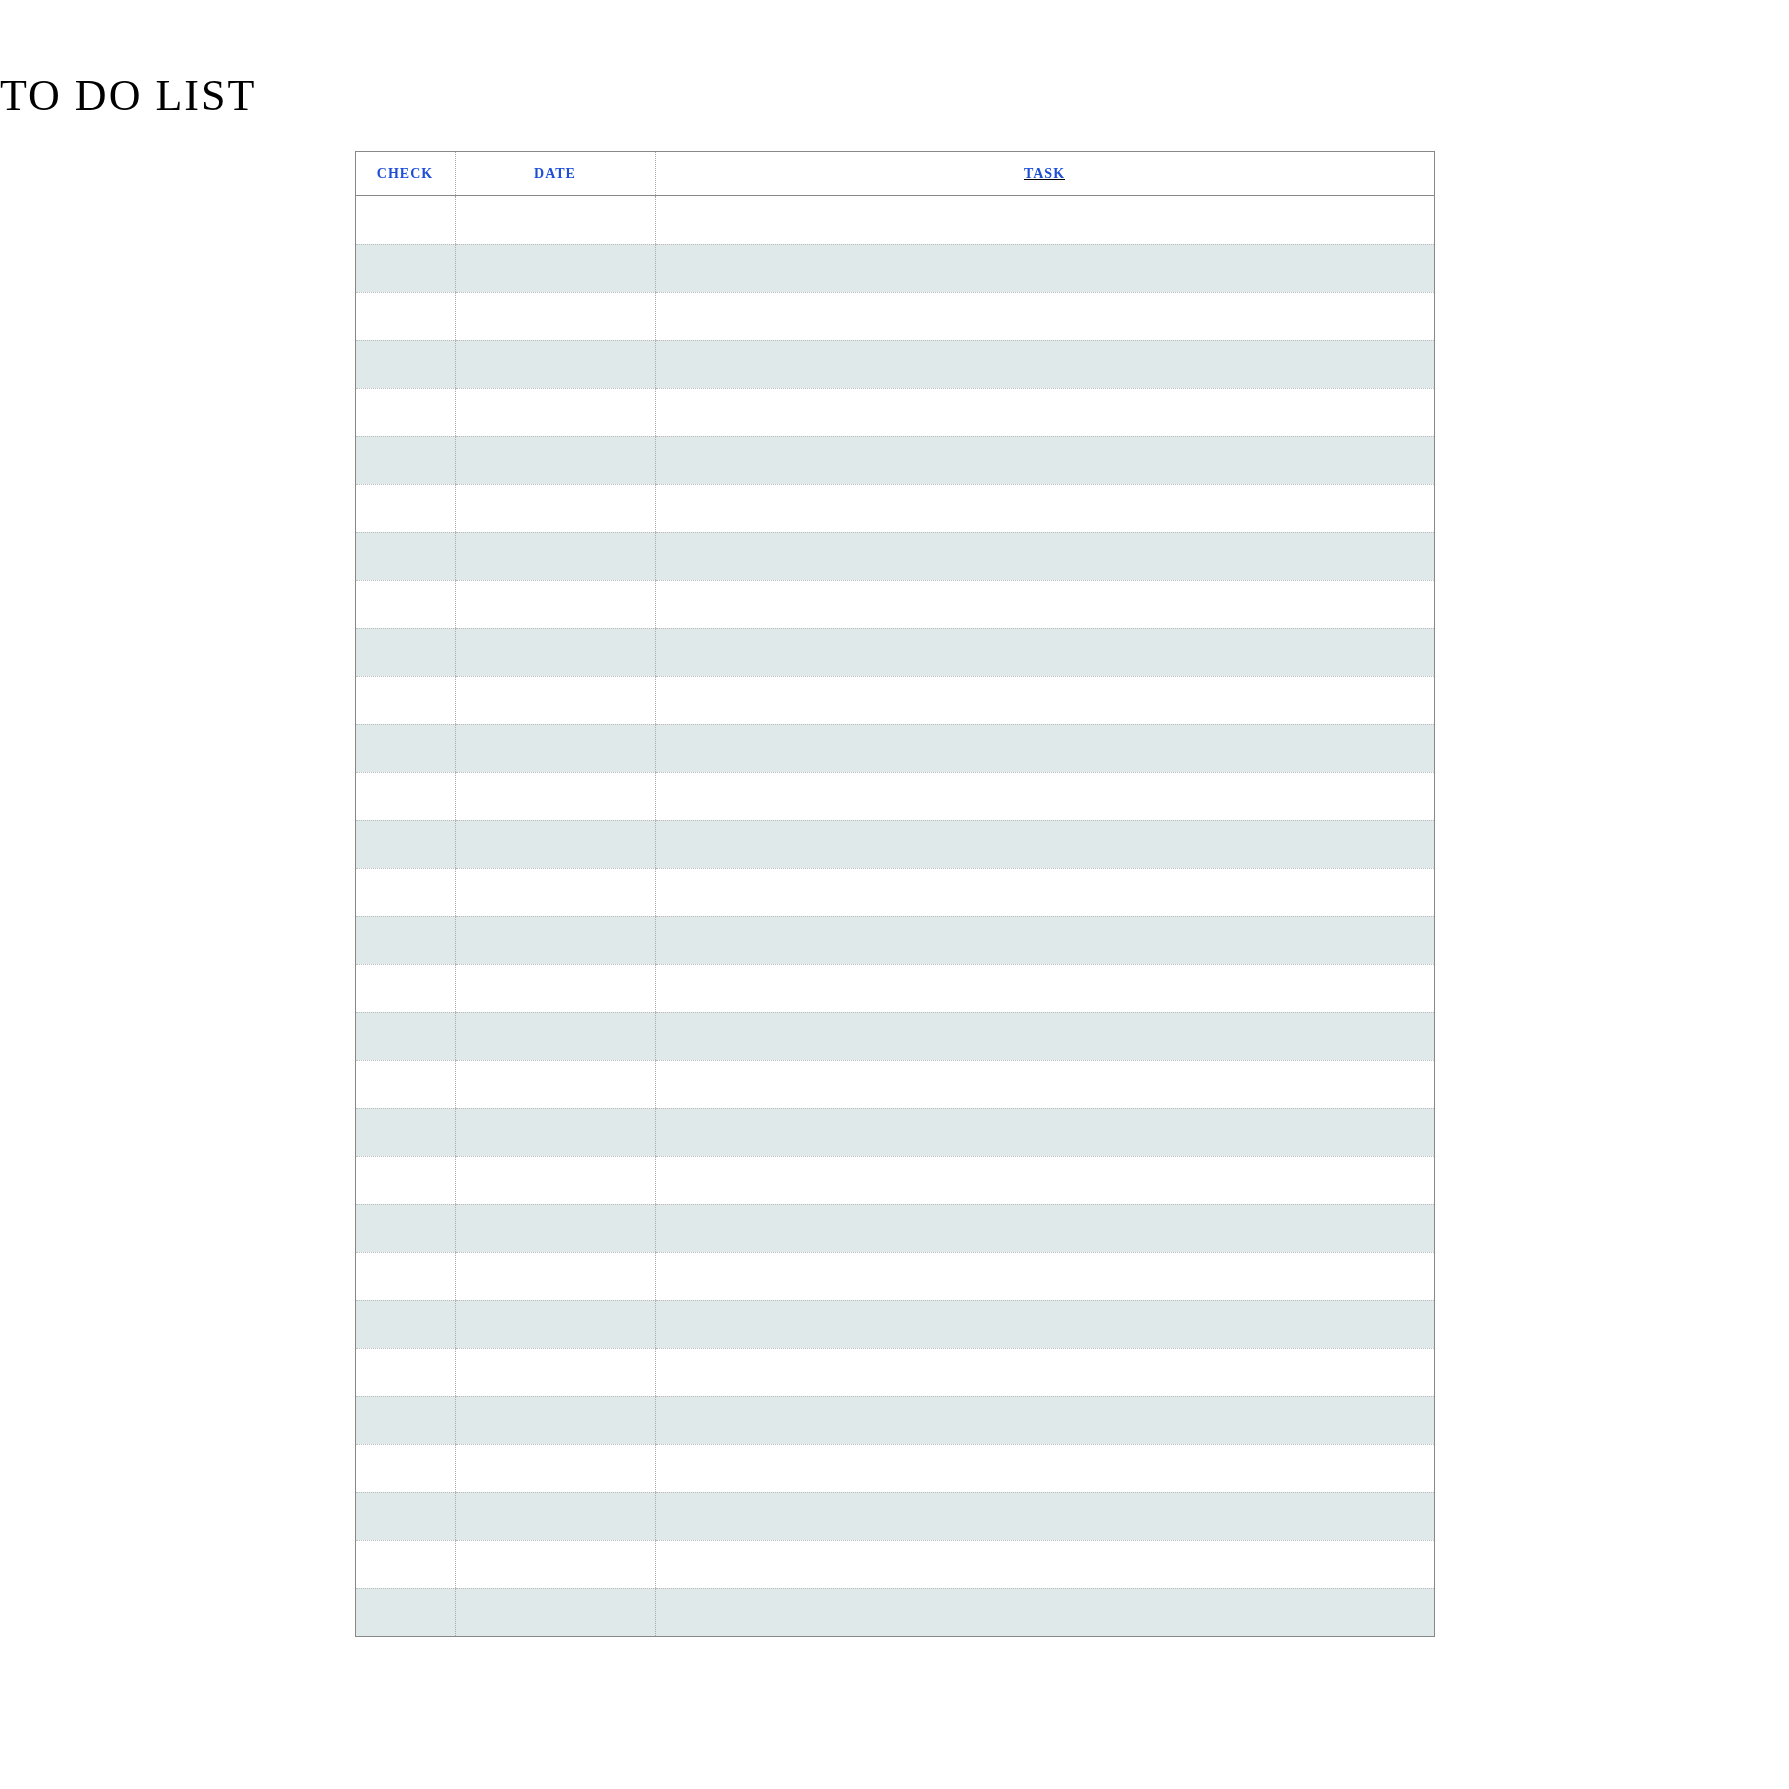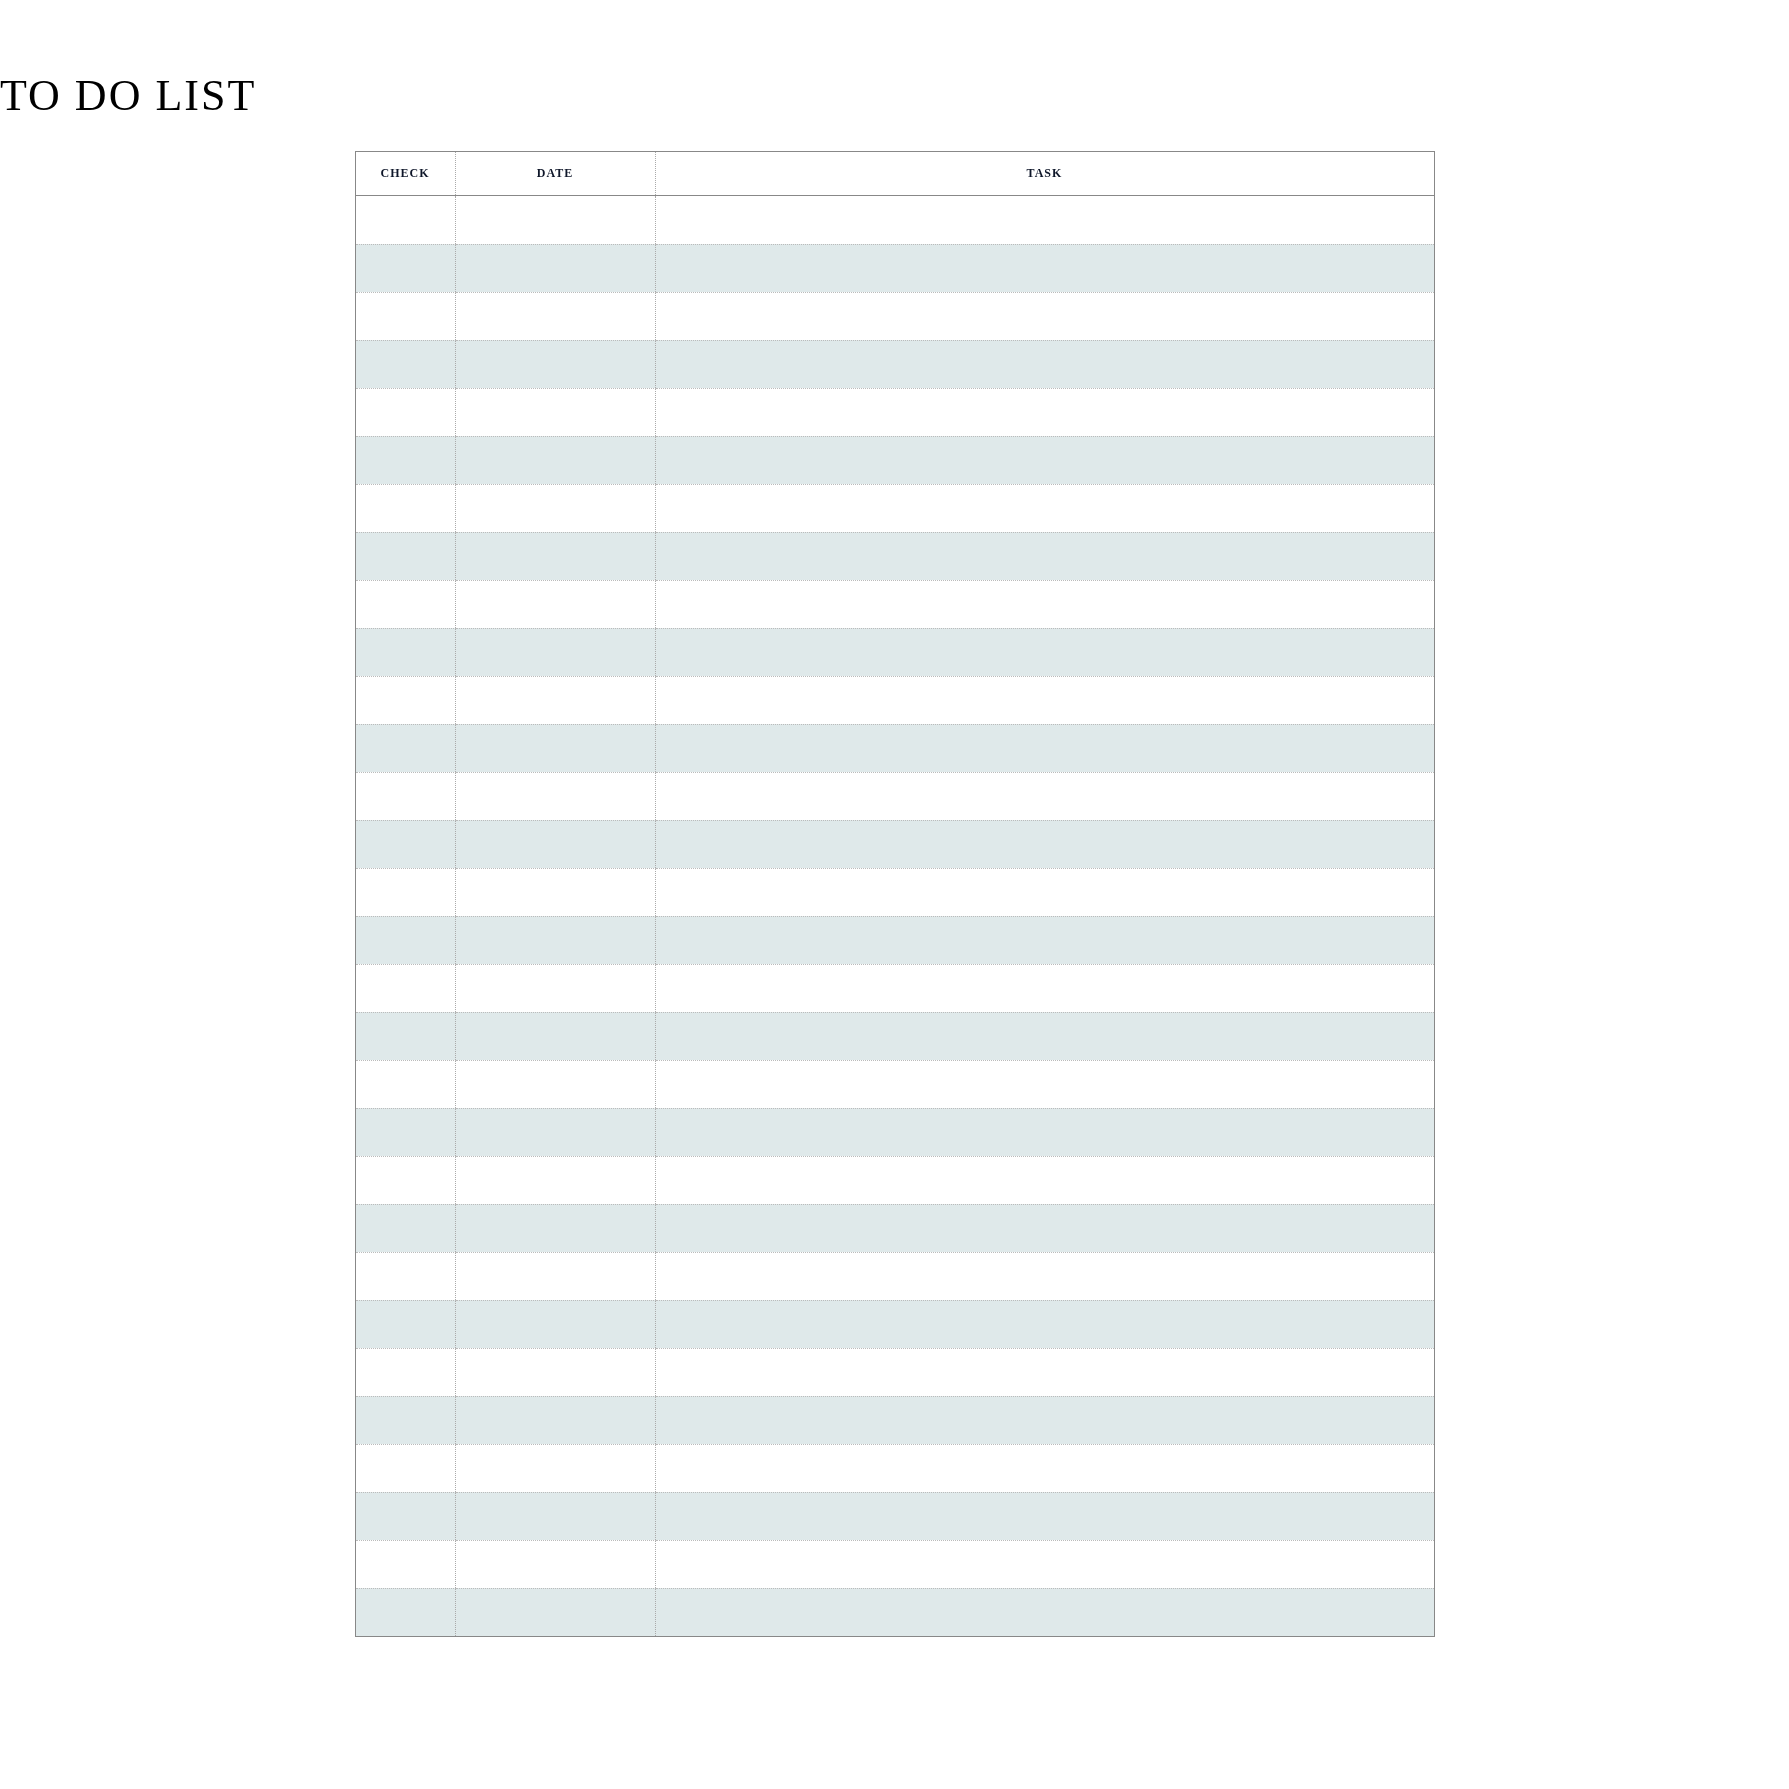--- a/index.html
+++ b/index.html
@@ -51,26 +51,27 @@
       align-items: center;
       justify-content: center;
     }
     .col-task {
       flex: 1;
       text-align: center;
       height: 100%;
       display: flex;
       align-items: center;
       justify-content: center;
+      text-decoration: underline;
     }
     .header-label {
-      font-size: 12px;
+      font-size: 14px;
       font-weight: bold;
       letter-spacing: 1px;
-      color: #0f172a;
+      color: #1d4ed8;
       font-family: Georgia, serif;
     }
     .body-rows {
       display: flex;
       flex-direction: column;
     }
     .data-row {
       display: flex;
       height: 48px;
     }

